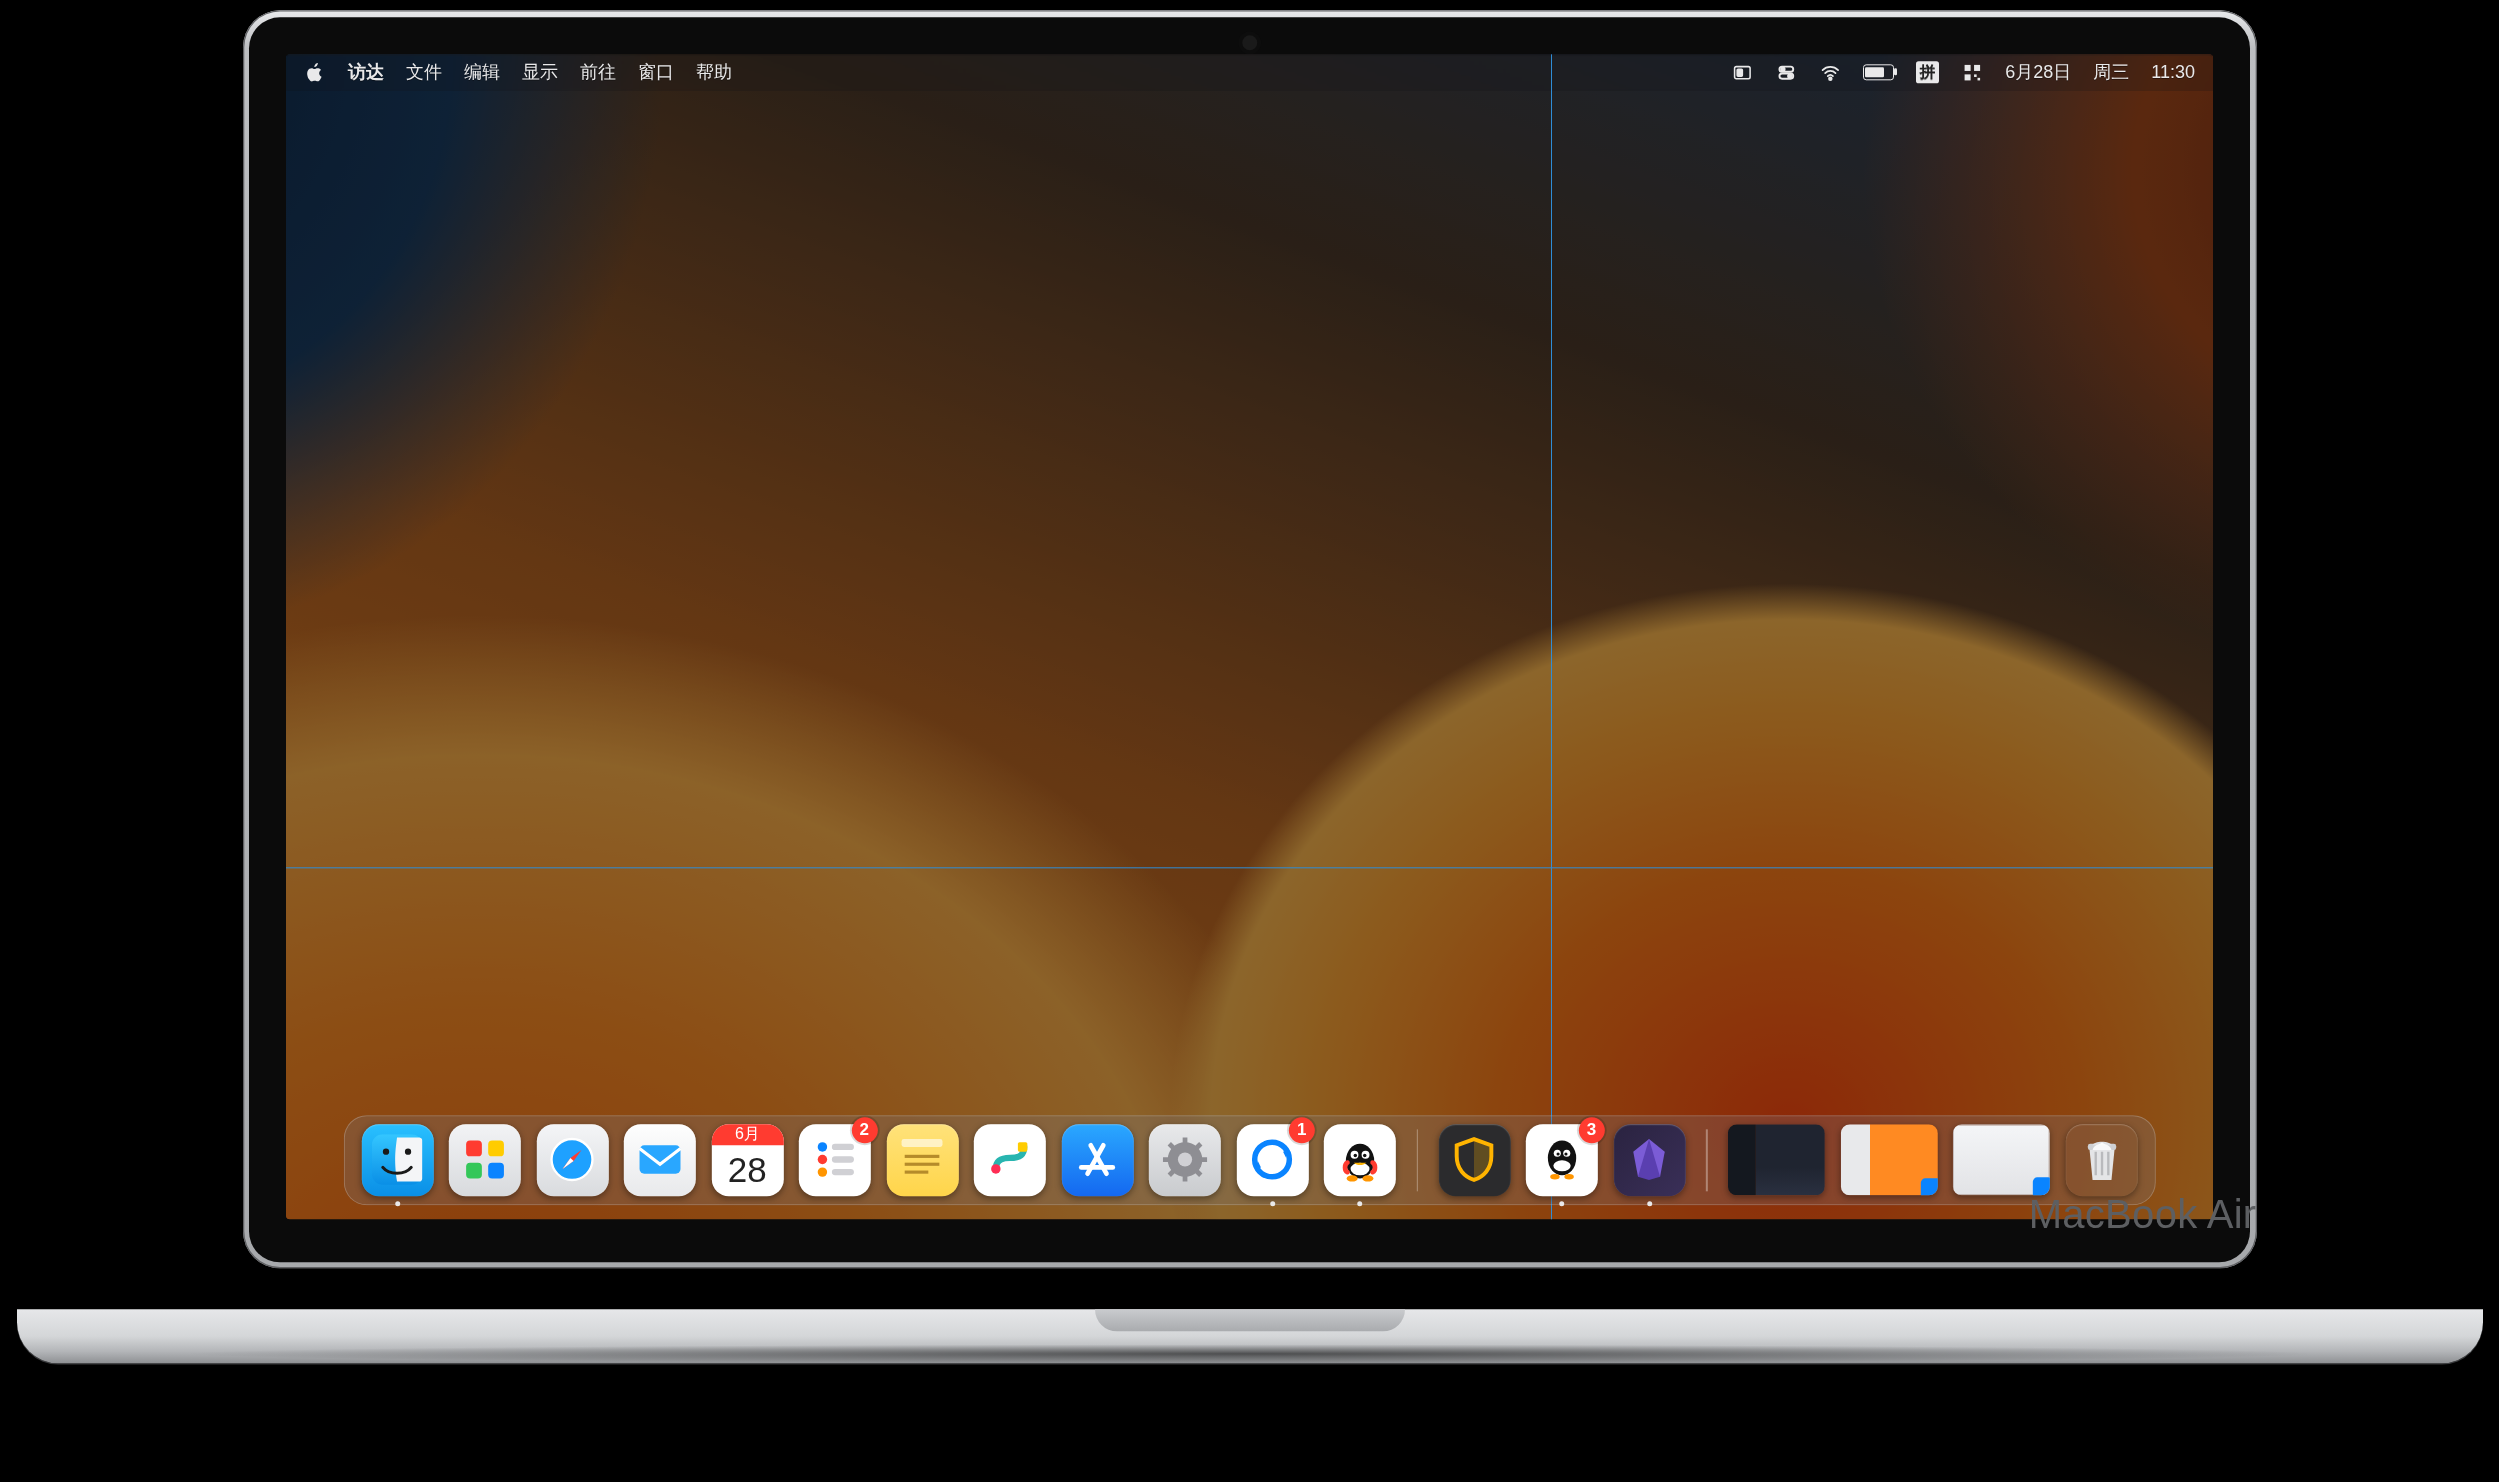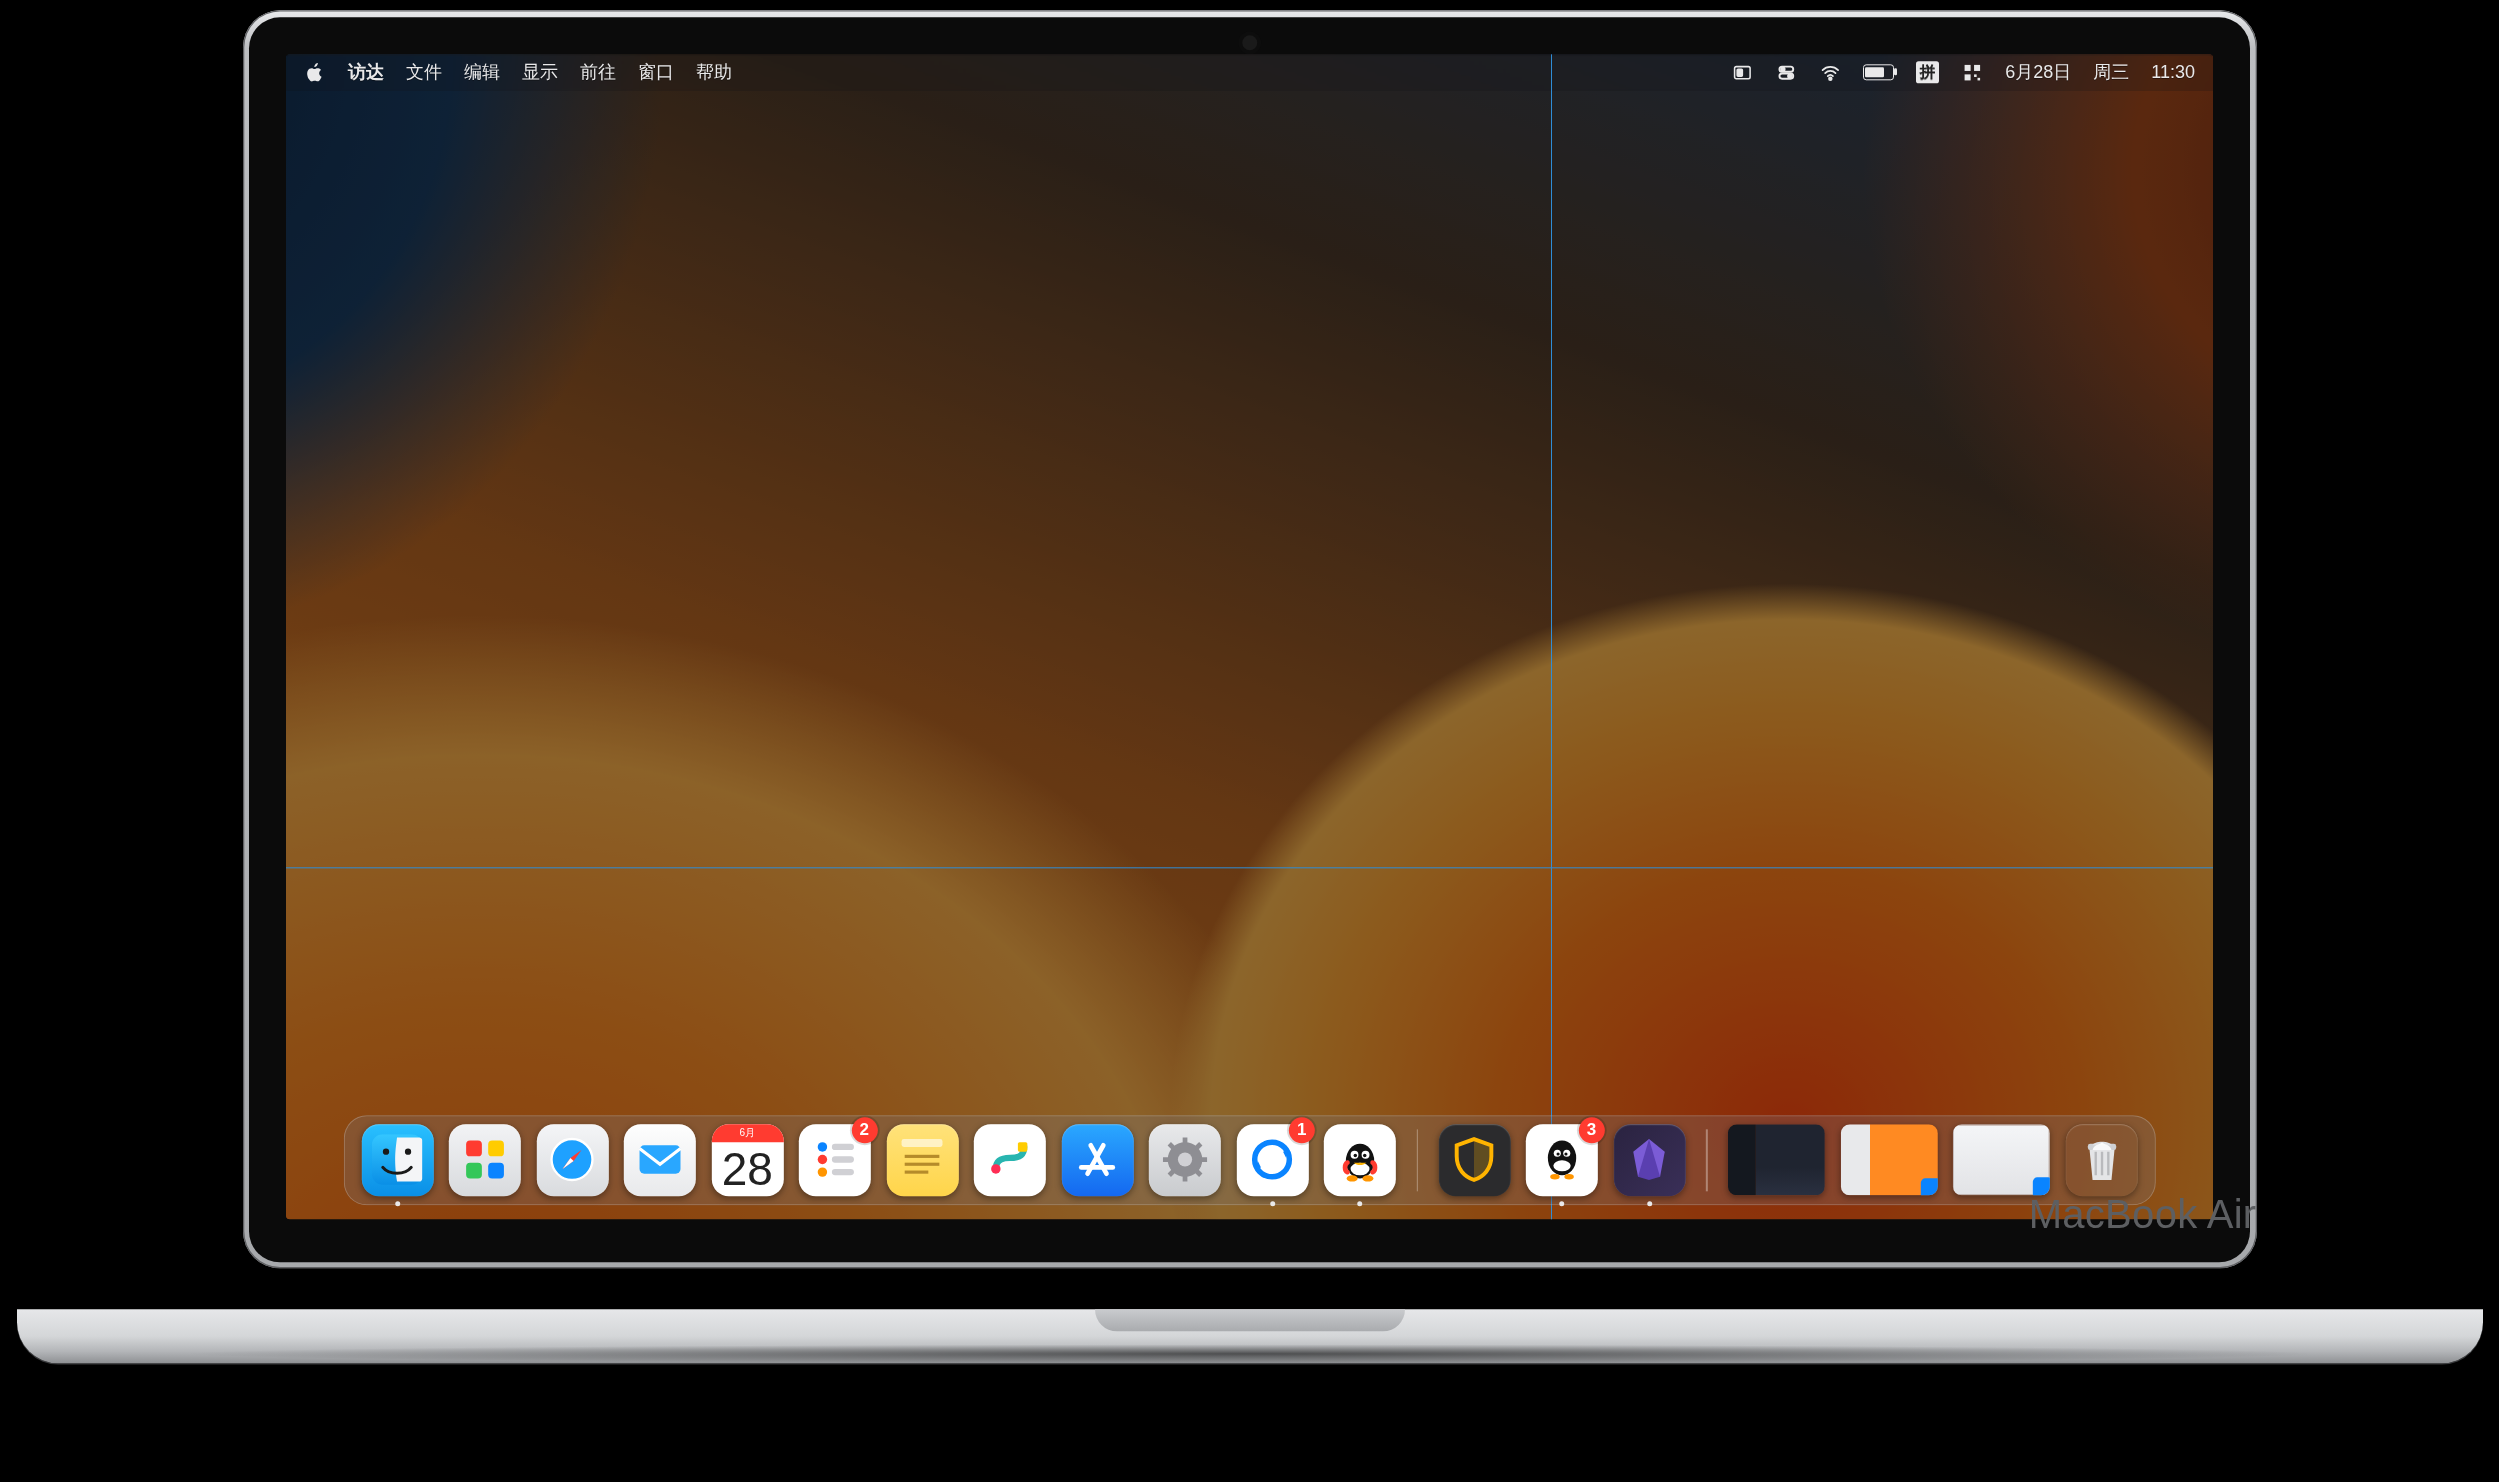--- a/index.html
+++ b/index.html
@@ -127,23 +127,23 @@
   .t-appstore{background:linear-gradient(180deg,#2aa8ff,#1468f0);}
   .t-settings{background:linear-gradient(180deg,#e8e9eb,#c9cbce);}
   .t-sync{background:#fff;}
   .t-qq{background:#fff;}
   .t-shield{background:#2b2b2d;}
   .t-wechat{background:#fff;}
   .t-obsidian{background:linear-gradient(135deg,#2a2340,#3a2f58);}
   .t-trash{background:transparent;box-shadow:none;}
 
   .cal-strip{width:100%;height:30%;background:#ff3b30;border-radius:17px 17px 0 0;
-    color:#fff;font-size:10px;display:flex;align-items:center;justify-content:center;}
+    color:#fff;font-size:16px;display:flex;align-items:center;justify-content:center;}
   .cal-day{flex:1;display:flex;align-items:center;justify-content:center;
-    color:#222;font-size:46px;font-weight:500;}
+    color:#222;font-size:35px;font-weight:500;}
 
   
 </style>
 </head>
 <body>
 
 <div class="laptop">
   <div class="lid">
     <div class="bezel">
       <div class="notch"></div>

